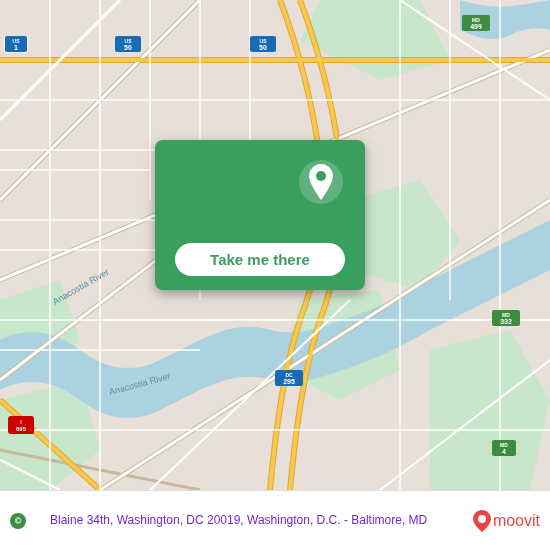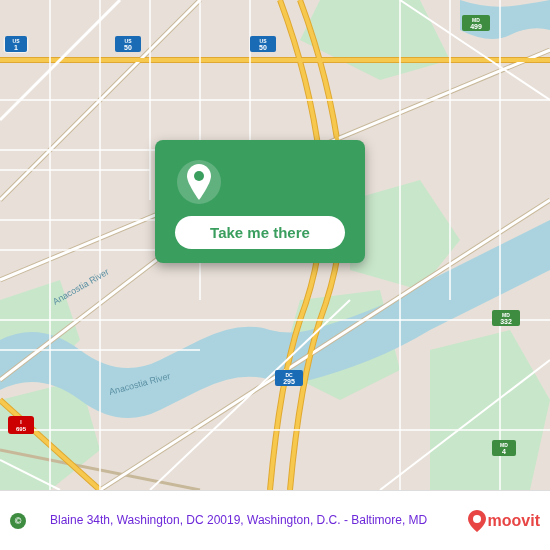--- a/index.html
+++ b/index.html
@@ -29,23 +29,24 @@
     
     #take-me-there-card {
       position: absolute;
       top: 140px;
       left: 155px;
       width: 210px;
       background-color: #3a9e5f;
       border-radius: 8px;
       display: flex;
       flex-direction: column;
-      align-items: flex-start;
+      align-items: flex-end;
       padding: 18px 20px 14px 20px;
       box-shadow: 0 4px 12px rgba(0,0,0,0.35);
+      gap: 27px;
     }
 
     #location-pin-icon {
       width: 48px;
       height: 48px;
       margin-bottom: 10px;
     }
 
     #take-me-there-btn {
       background: white;
@@ -262,15 +263,15 @@
   <div id="osm-logo">
     <div id="osm-circle">©</div>
   </div>
   <span id="address-text" style="font-size:12px;color:#6d28d9;flex:1;line-height:1.3;margin:0 18px;">Blaine 34th, Washington, DC 20019, Washington, D.C. - Baltimore, MD</span>
   <div id="moovit-logo" style="display:flex;align-items:center;gap:2px;flex-shrink:0;">
 
     <svg id="moovit-pin" width="18" height="22" viewBox="0 0 18 22">
       <path d="M9 0 C4 0 0 4 0 9 C0 15 9 22 9 22 C9 22 18 15 18 9 C18 4 14 0 9 0 Z" fill="#e84545"></path>
       <circle cx="9" cy="9" r="4" fill="white"></circle>
     </svg>
-    <span id="moovit-text" style="font-size:16px;font-weight:bold;color:#e84545;">moovit</span>
+    <span id="moovit-text" style="font-size:16px;font-weight:normal;color:#e84545;">moovit</span>
   </div>
 </div>
 
 </body></html>

